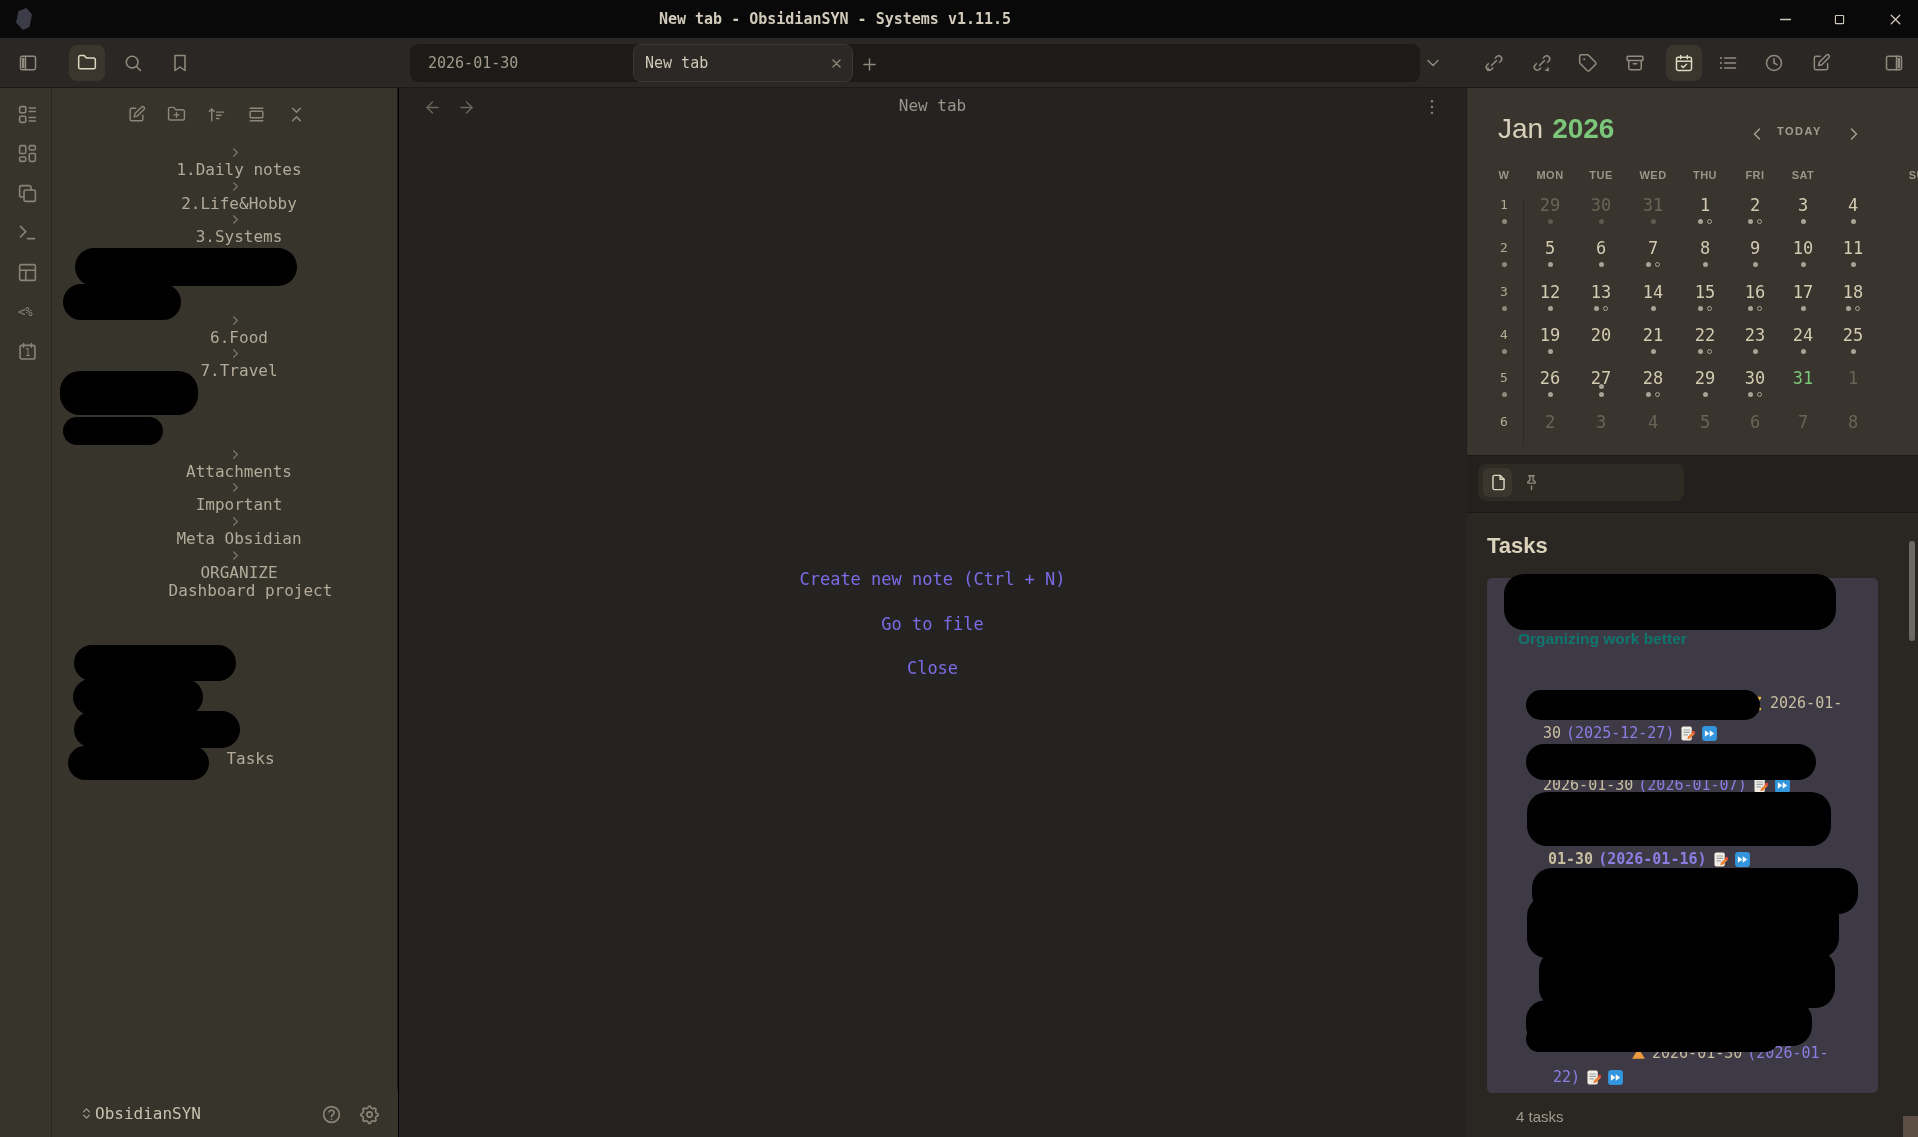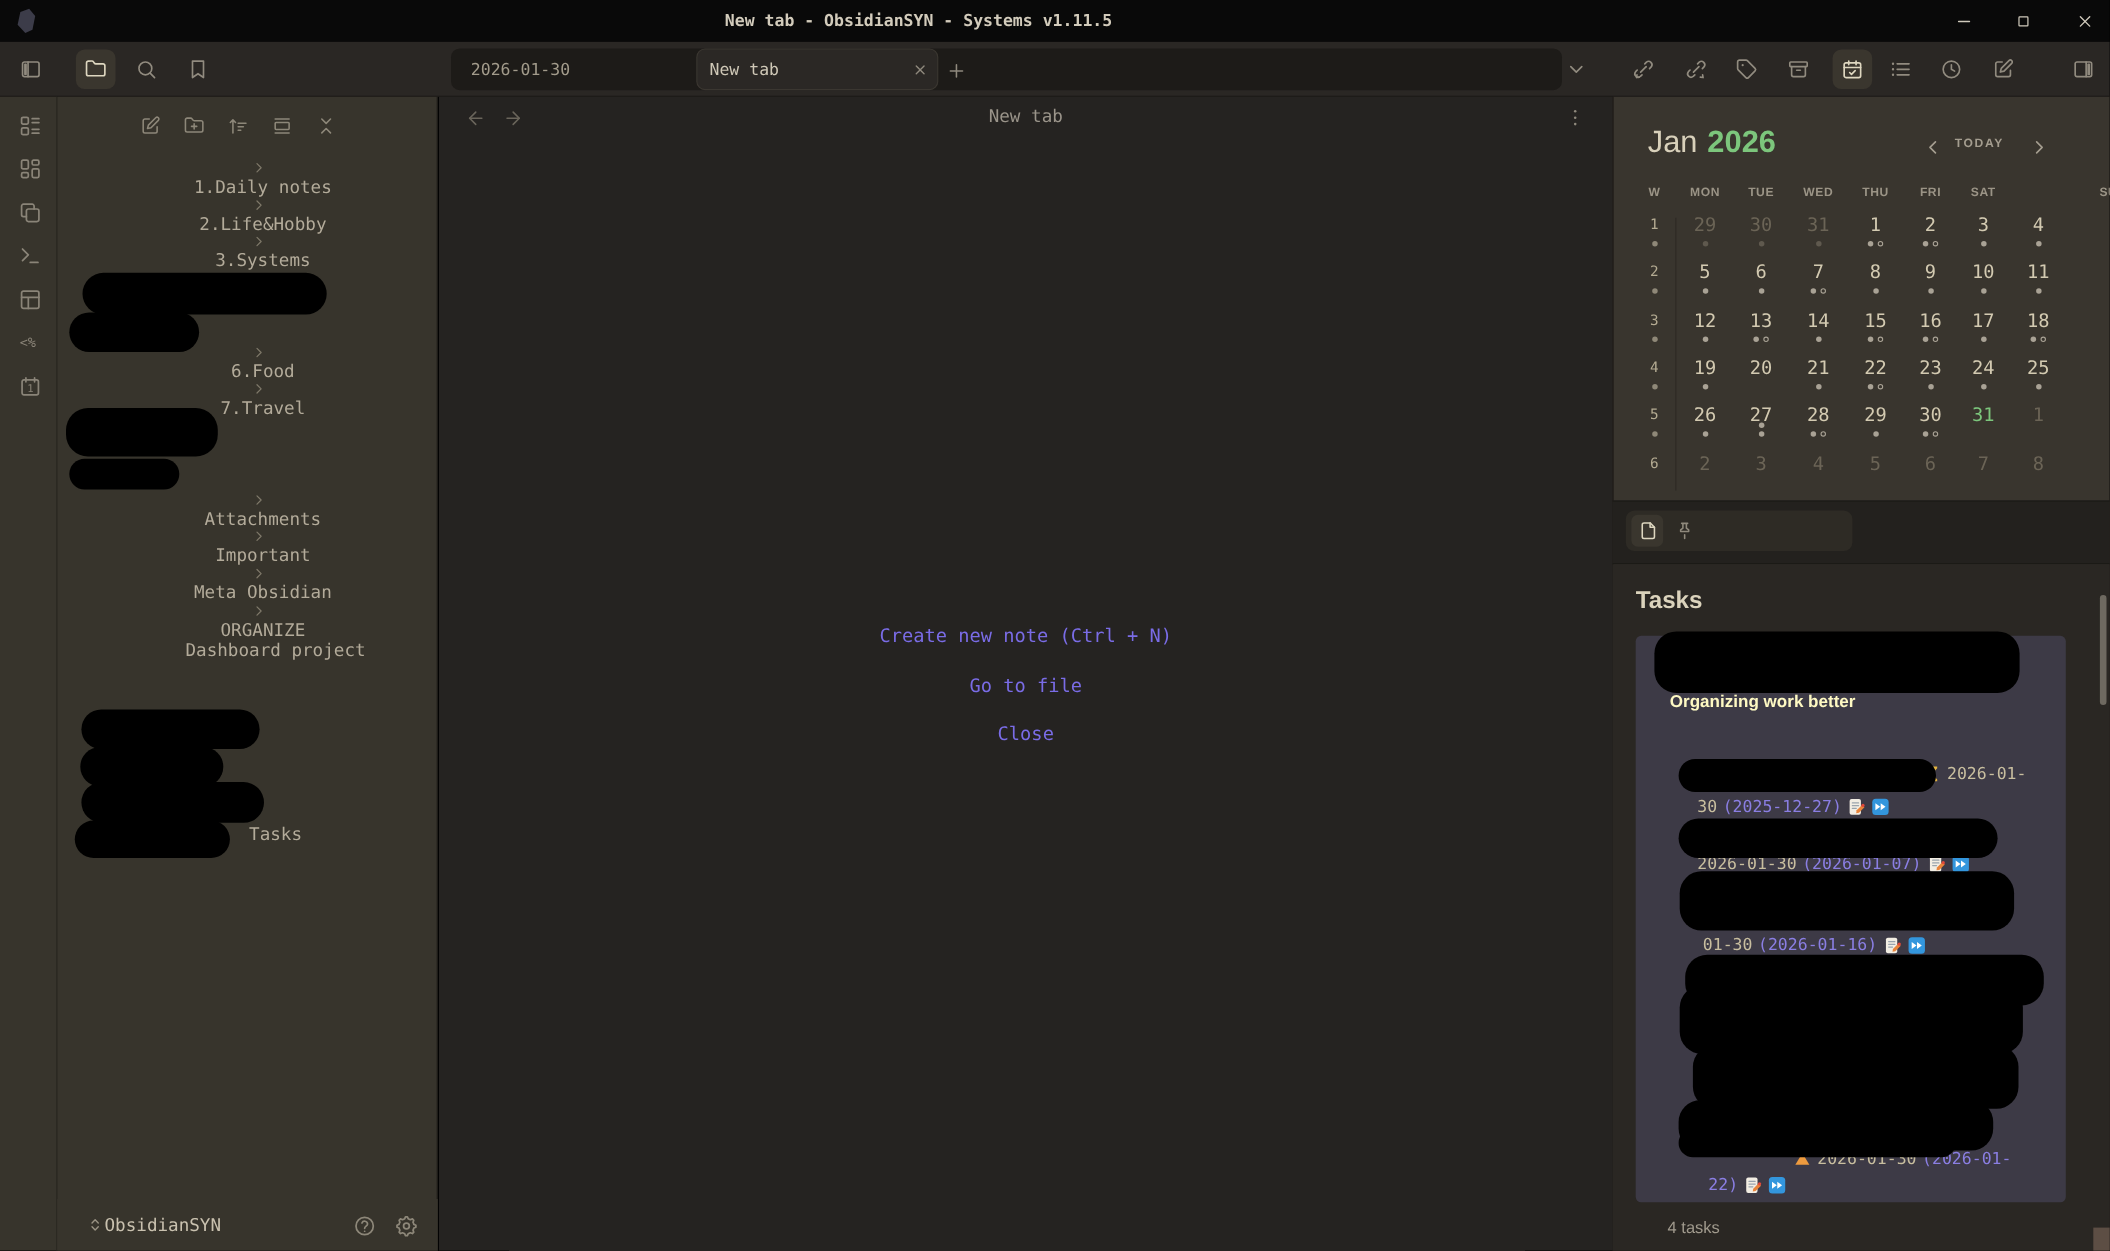--- a/index.html
+++ b/index.html
@@ -88,26 +88,26 @@
   #band-pill{left:1478px;top:464px;width:206px;height:37px;background:#2e2b25;border-radius:8px;}
   #band-file-bg{left:1483px;top:468px;width:29px;height:29px;background:#3a362e;border-radius:6px;}
   #band-file{left:1488px;top:471px;width:20px;height:22px;color:#ddd6bf;}
   #band-pin{left:1521px;top:471px;width:20px;height:22px;color:#8f897c;}
 
   
   #tasksbg{left:1466px;top:513px;width:452px;height:624px;background:#2a2723;}
   #tasks-title{left:1487px;top:533px;font-size:22px;font-weight:bold;color:#dbd3bc;
                font-family:"Liberation Sans",sans-serif;}
   #taskcard{left:1487px;top:578px;width:391px;height:515px;background:#3d3a46;border-radius:5px;}
-  #task-heading{left:1518px;top:630px;font-size:15.5px;font-weight:bold;color:#fef9c3;
+  #task-heading{left:1518px;top:630px;font-size:15.5px;font-weight:bold;color:#0f766e;
                 font-family:"Liberation Sans",sans-serif;}
   .frag{position:absolute;font-size:15px;line-height:22px;white-space:nowrap;display:flex;align-items:center;gap:5px;}
   .frag .date{color:#c8be9f;} .frag .purple{color:#8a7ee2;}
   #f0{left:1748px;top:692px;} #f1{left:1543px;top:722px;} #f2{left:1543px;top:774px;}
-  #f3{left:1548px;top:848px;} #f4{left:1630px;top:1042px;} #f5{left:1553px;top:1066px;}
+  #f3{left:1548px;top:848px;font-weight:bold;} #f4{left:1630px;top:1042px;} #f5{left:1553px;top:1066px;}
   #tasks-footer{left:1516px;top:1108px;font-size:15px;color:#a09a8d;font-family:"Liberation Sans",sans-serif;}
   #scroll-thumb{left:1909px;top:541px;width:6px;height:100px;border-radius:3px;background:#6e6960;}
   #scroll-corner{left:1903px;top:1116px;width:15px;height:21px;background:#5d4e44;}
 
   .blob{position:absolute;background:#000;border-radius:20px;}
 </style>
 </head>
 <body>
 
 <div id="titlebar" class="abs" data-interactable="false"></div>

